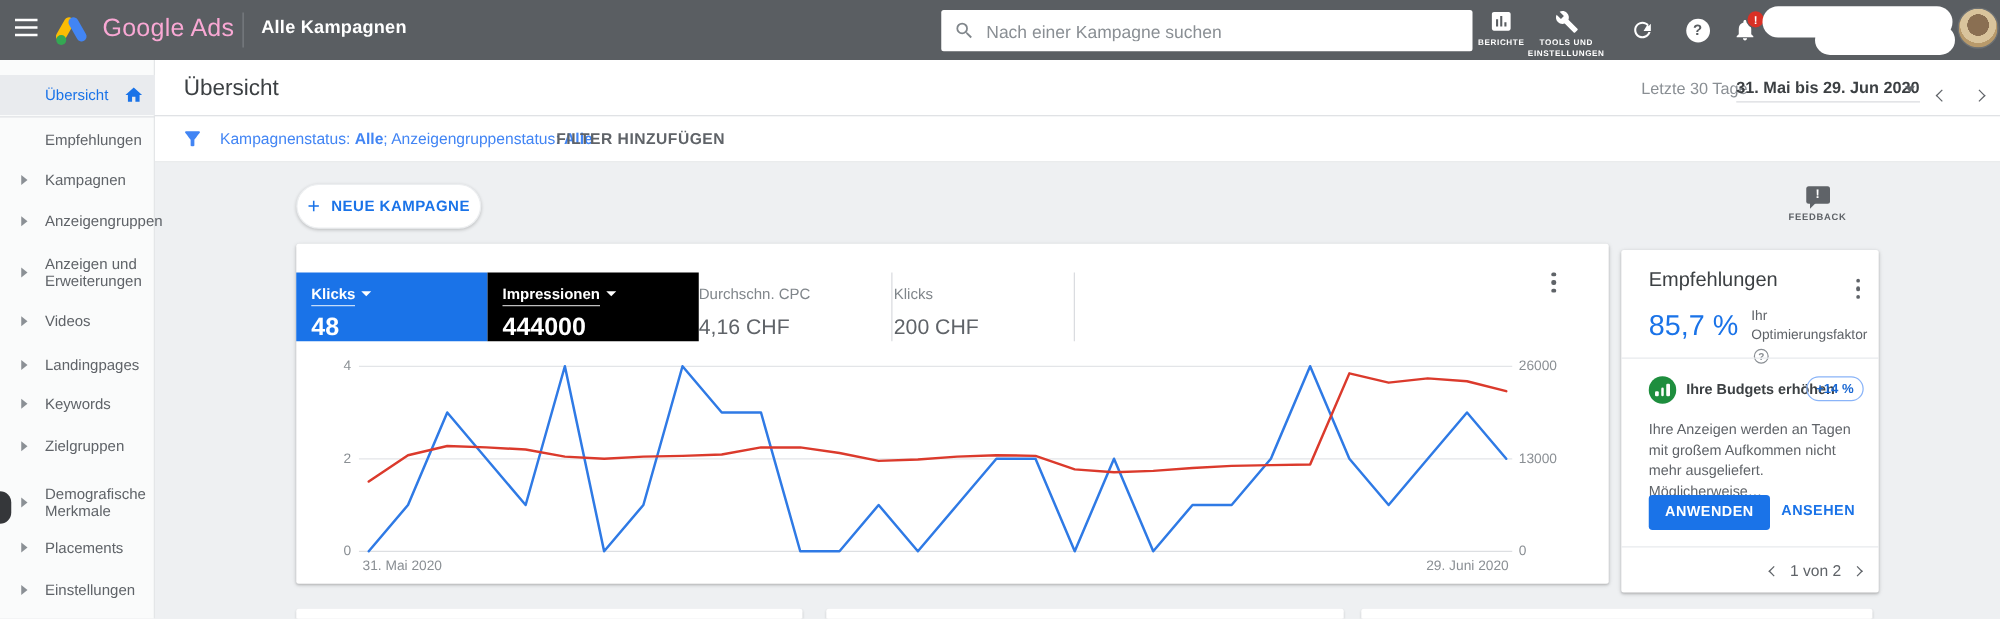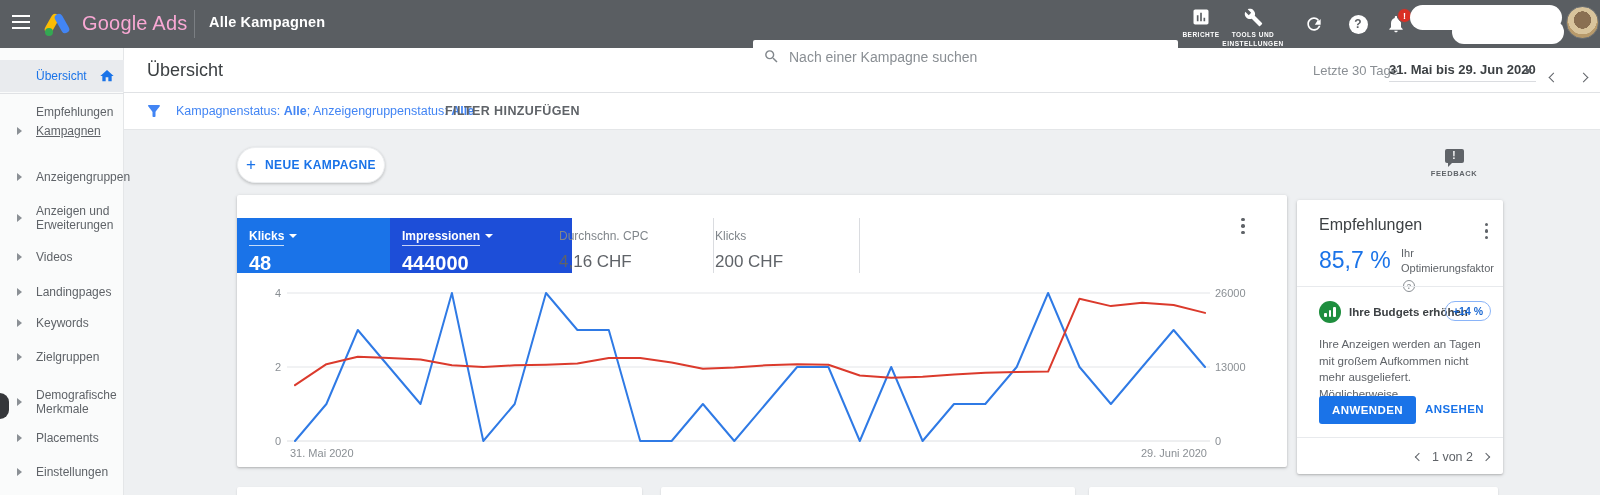--- a/index.html
+++ b/index.html
@@ -12,21 +12,21 @@
   .hamburger { position:absolute; left:12px; top:15px; width:20px; height:18px; cursor:pointer; }
   .hamburger span { display:block; width:18px; height:2px; background:#fff; margin:0 0 4px 0; }
   .logo { position:absolute; left:44px; top:12px; width:26px; height:24px; }
   .logo .bar { position:absolute; width:8px; height:21px; border-radius:4px; top:1px; }
   .logo .bar.y { left:4px; background:#fbbc04; transform:rotate(30deg); }
   .logo .bar.b { left:14px; background:#4285f4; transform:rotate(-30deg); }
   .logo .dot { position:absolute; left:1px; bottom:0; width:8px; height:8px; border-radius:50%; background:#34a853; }
   .product-name { position:absolute; left:82px; top:12px; font-size:20px; color:#f9a8d4; letter-spacing:.2px; }
   .tb-divider { position:absolute; left:194px; top:10px; width:1px; height:28px; background:#7b7f83; }
   .context-name { position:absolute; left:209px; top:14px; font-size:14.5px; font-weight:700; color:#fff; letter-spacing:.2px; }
-  .searchbox { position:absolute; left:753px; top:8px; width:425px; height:33px; background:#fff; border-radius:2px; display:flex; align-items:center; padding:0 10px;margin-top:32px; }
+  .searchbox { position:absolute; left:753px; top:8px; width:425px; height:33px; background:#fff; border-radius:2px; display:flex; align-items:center; padding:0 10px; }
   .searchbox svg { flex:0 0 auto; margin-right:9px; }
   .searchbox input { border:none; outline:none; flex:1; font-size:14px; color:#3c4043; font-family:"Liberation Sans",sans-serif; background:transparent; }
   .searchbox input::placeholder { color:#8a8f94; }
   .tb-btn { position:absolute; top:6px; width:64px; text-align:center; color:#fff; cursor:pointer; }
   .tb-btn .ic { height:22px; display:flex; align-items:center; justify-content:center; }
   .tb-btn .lbl { font-size:6.5px; font-weight:700; letter-spacing:.5px; margin-top:3px; line-height:1.35; }
   .tb-icon { position:absolute; top:13px; width:22px; height:22px; display:flex; align-items:center; justify-content:center; cursor:pointer; }
   .help-circle { width:19px; height:19px; border-radius:50%; background:#fff; color:#5a5e62; font-size:12px; font-weight:700; display:flex; align-items:center; justify-content:center; }
   .badge { position:absolute; left:12px; top:-5px; width:15px; height:15px; border-radius:50%; background:#d93025; border:1px solid #5a5e62; color:#fff; font-size:9px; font-weight:700; display:flex; align-items:center; justify-content:center; }
   .redact1 { position:absolute; left:1410px; top:5px; width:152px; height:25px; background:#fff; border-radius:13px; z-index:42; }
@@ -80,21 +80,21 @@
   .chart-kebab { position:absolute; left:1001px; top:18px; padding:3px; }
 
   .metric { position:absolute; top:23px; height:55px; padding:8px 12px; cursor:pointer; }
   .metric .m-label { font-size:12px; }
   .metric .m-value { font-size:20px; margin-top:6px; }
   .metric.sel { color:#fff; }
   .metric.sel .m-label { display:inline-block; border-bottom:1px solid rgba(255,255,255,.75); padding-bottom:2px; font-weight:700; }
   .metric.sel .m-value { font-weight:700; }
   .metric .caret-w { display:inline-block; width:0; height:0; border-left:4px solid transparent; border-right:4px solid transparent; border-top:4.5px solid #fff; margin-left:5px; vertical-align:middle; }
   .metric.blue { left:0; width:153px; background:#1a73e8; }
-  .metric.red { left:153px; width:182px; background:#1d4ed8; }
+  .metric.red { left:153px; width:169px; background:#000000; }
   .metric.plain { color:#80868b; }
   .metric.plain .m-label { font-weight:400; padding-bottom:3px; }
   .metric.plain .m-value { color:#5f6368; font-size:17px; margin-top:8px; }
   .metric.cpc { left:310px; width:167px; border-right:1px solid #dadce0; }
   .metric.cost { left:466px; width:157px; border-right:1px solid #dadce0; }
 
   .plot { position:absolute; left:50px; top:96px; width:923px; height:152px; }
   .tick { position:absolute; font-size:11px; color:#8a8f94; }
   .tick.l { left:8px; width:36px; text-align:right; }
   .tick.r { left:978px; text-align:left; }
@@ -188,21 +188,21 @@
 
   <nav class="sidebar">
     <div class="nav-item selected">
       <span>Übersicht</span>
       <svg class="home-ic" width="16" height="16" viewBox="0 0 24 24" fill="#1a73e8">
           <path d="M10 20v-6h4v6h5v-8h3L12 3 2 12h3v8z"></path>
         </svg>
     </div>
     <div class="side-divider"></div>
     <div class="nav-item" style="top:57px;"><span>Empfehlungen</span></div>
-    <div class="nav-item" style="top:76px;text-decoration:underline;"><span class="arrow"></span><span>Kampagnen</span></div>
+    <div class="nav-item" style="top:89px;"><span class="arrow"></span><span>Kampagnen</span></div>
     <div class="nav-item" style="top:122px;"><span class="arrow"></span><span>Anzeigengruppen</span></div>
     <div class="nav-item" style="top:156px;"><span class="arrow"></span><span>Anzeigen und Erweiterungen</span></div>
     <div class="nav-item" style="top:202px;"><span class="arrow"></span><span>Videos</span></div>
     <div class="nav-item" style="top:237px;"><span class="arrow"></span><span>Landingpages</span></div>
     <div class="nav-item" style="top:268px;"><span class="arrow"></span><span>Keywords</span></div>
     <div class="nav-item" style="top:302px;"><span class="arrow"></span><span>Zielgruppen</span></div>
     <div class="nav-item" style="top:340px;"><span class="arrow"></span><span>Demografische Merkmale</span></div>
     <div class="nav-item" style="top:383px;"><span class="arrow"></span><span>Placements</span></div>
     <div class="nav-item" style="top:417px;"><span class="arrow"></span><span>Einstellungen</span></div>
     <div class="peek"></div>

